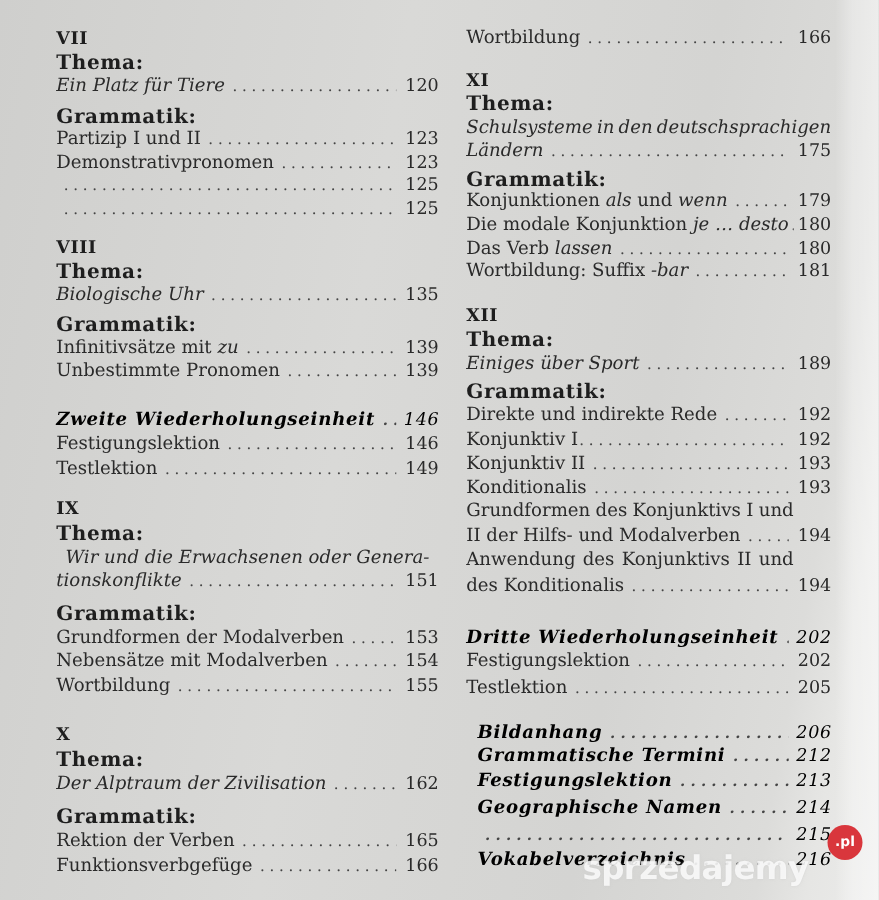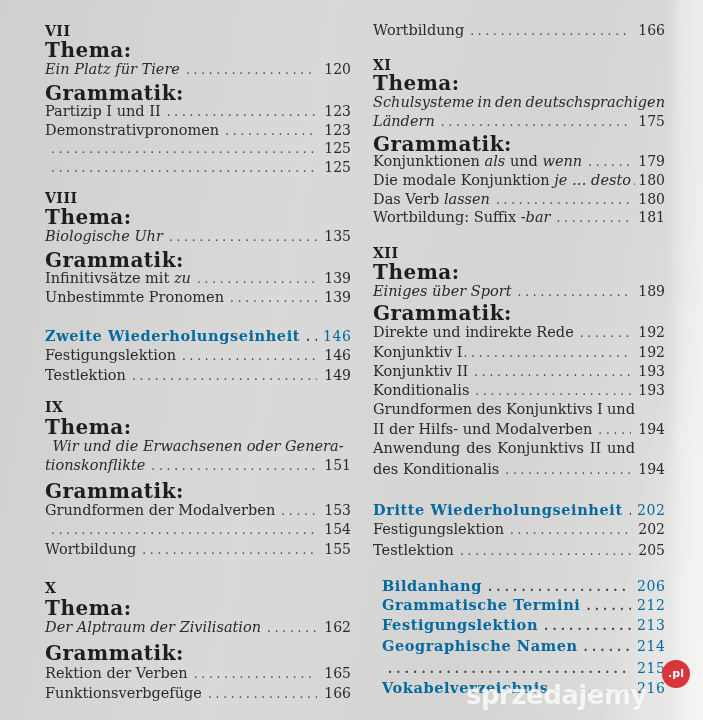--- a/index.html
+++ b/index.html
@@ -29,25 +29,25 @@
     .row .dots {
       flex:1 1 auto; overflow:hidden; margin:0 6px;
       letter-spacing:2.5px; color:#444; font-size:12px;
     }
     .row .dots::before {
       content:". . . . . . . . . . . . . . . . . . . . . . . . . . . . . . . . . . . . . . . . . . . . . . . . . . . .";
       letter-spacing:0;
     }
     .row .p { flex:0 0 auto; width:28px; text-align:right; font-size:14px; }
     .it { font-style:italic;text-align:center; }
-    .hdr { position:absolute; left:0; font-weight:bold; font-size:20px; line-height:20px; letter-spacing:0.5px; color:#1e1e1e; }
+    .hdr { position:absolute; left:0; font-weight:bold; font-size:16px; line-height:20px; letter-spacing:0.5px; color:#1e1e1e; }
     .num { font-size:14px; }
     .plain { position:absolute; left:0; right:0; font-size:14.5px; line-height:20px; white-space:nowrap; }
     .justify { display:flex; justify-content:space-between; }
-    .big { font-weight:bold; letter-spacing:0.6px; color:#0369a1; }
+    .big { font-weight:bold; letter-spacing:0.6px; color:#000000;font-style:italic; }
     .big .t { font-size:14.5px; }
     .watermark {
       position:absolute; left:466px; top:680px;
       font-family:"DejaVu Sans", sans-serif; font-weight:bold; font-size:26px;
       color:rgba(255,255,255,0.78); letter-spacing:-0.5px;
       text-shadow:0 0 2px rgba(200,200,200,0.6);
     }
     .wm-badge {
       position:absolute; left:662px; top:660px; width:28px; height:28px; border-radius:50%;
       background:#d9363c; color:#fff; font-family:"DejaVu Sans", sans-serif;
@@ -132,20 +132,21 @@
       <span class="dots"></span>
       <span class="p">151</span>
   </div>
   <div class="hdr" style="top:481px">Grammatik:</div>
   <div class="row" style="top:500px">
     <span class="t">Grundformen der Modalverben</span>
       <span class="dots"></span>
       <span class="p">153</span>
   </div>
   <div class="row" style="top:519px">
+    <span class="t">Nebensätze mit Modalverben</span>
       <span class="dots"></span>
       <span class="p">154</span>
   </div>
   <div class="row" style="top:539px">
     <span class="t">Wortbildung</span>
       <span class="dots"></span>
       <span class="p">155</span>
   </div>
 
   <div class="hdr num" style="top:578px">X</div>

